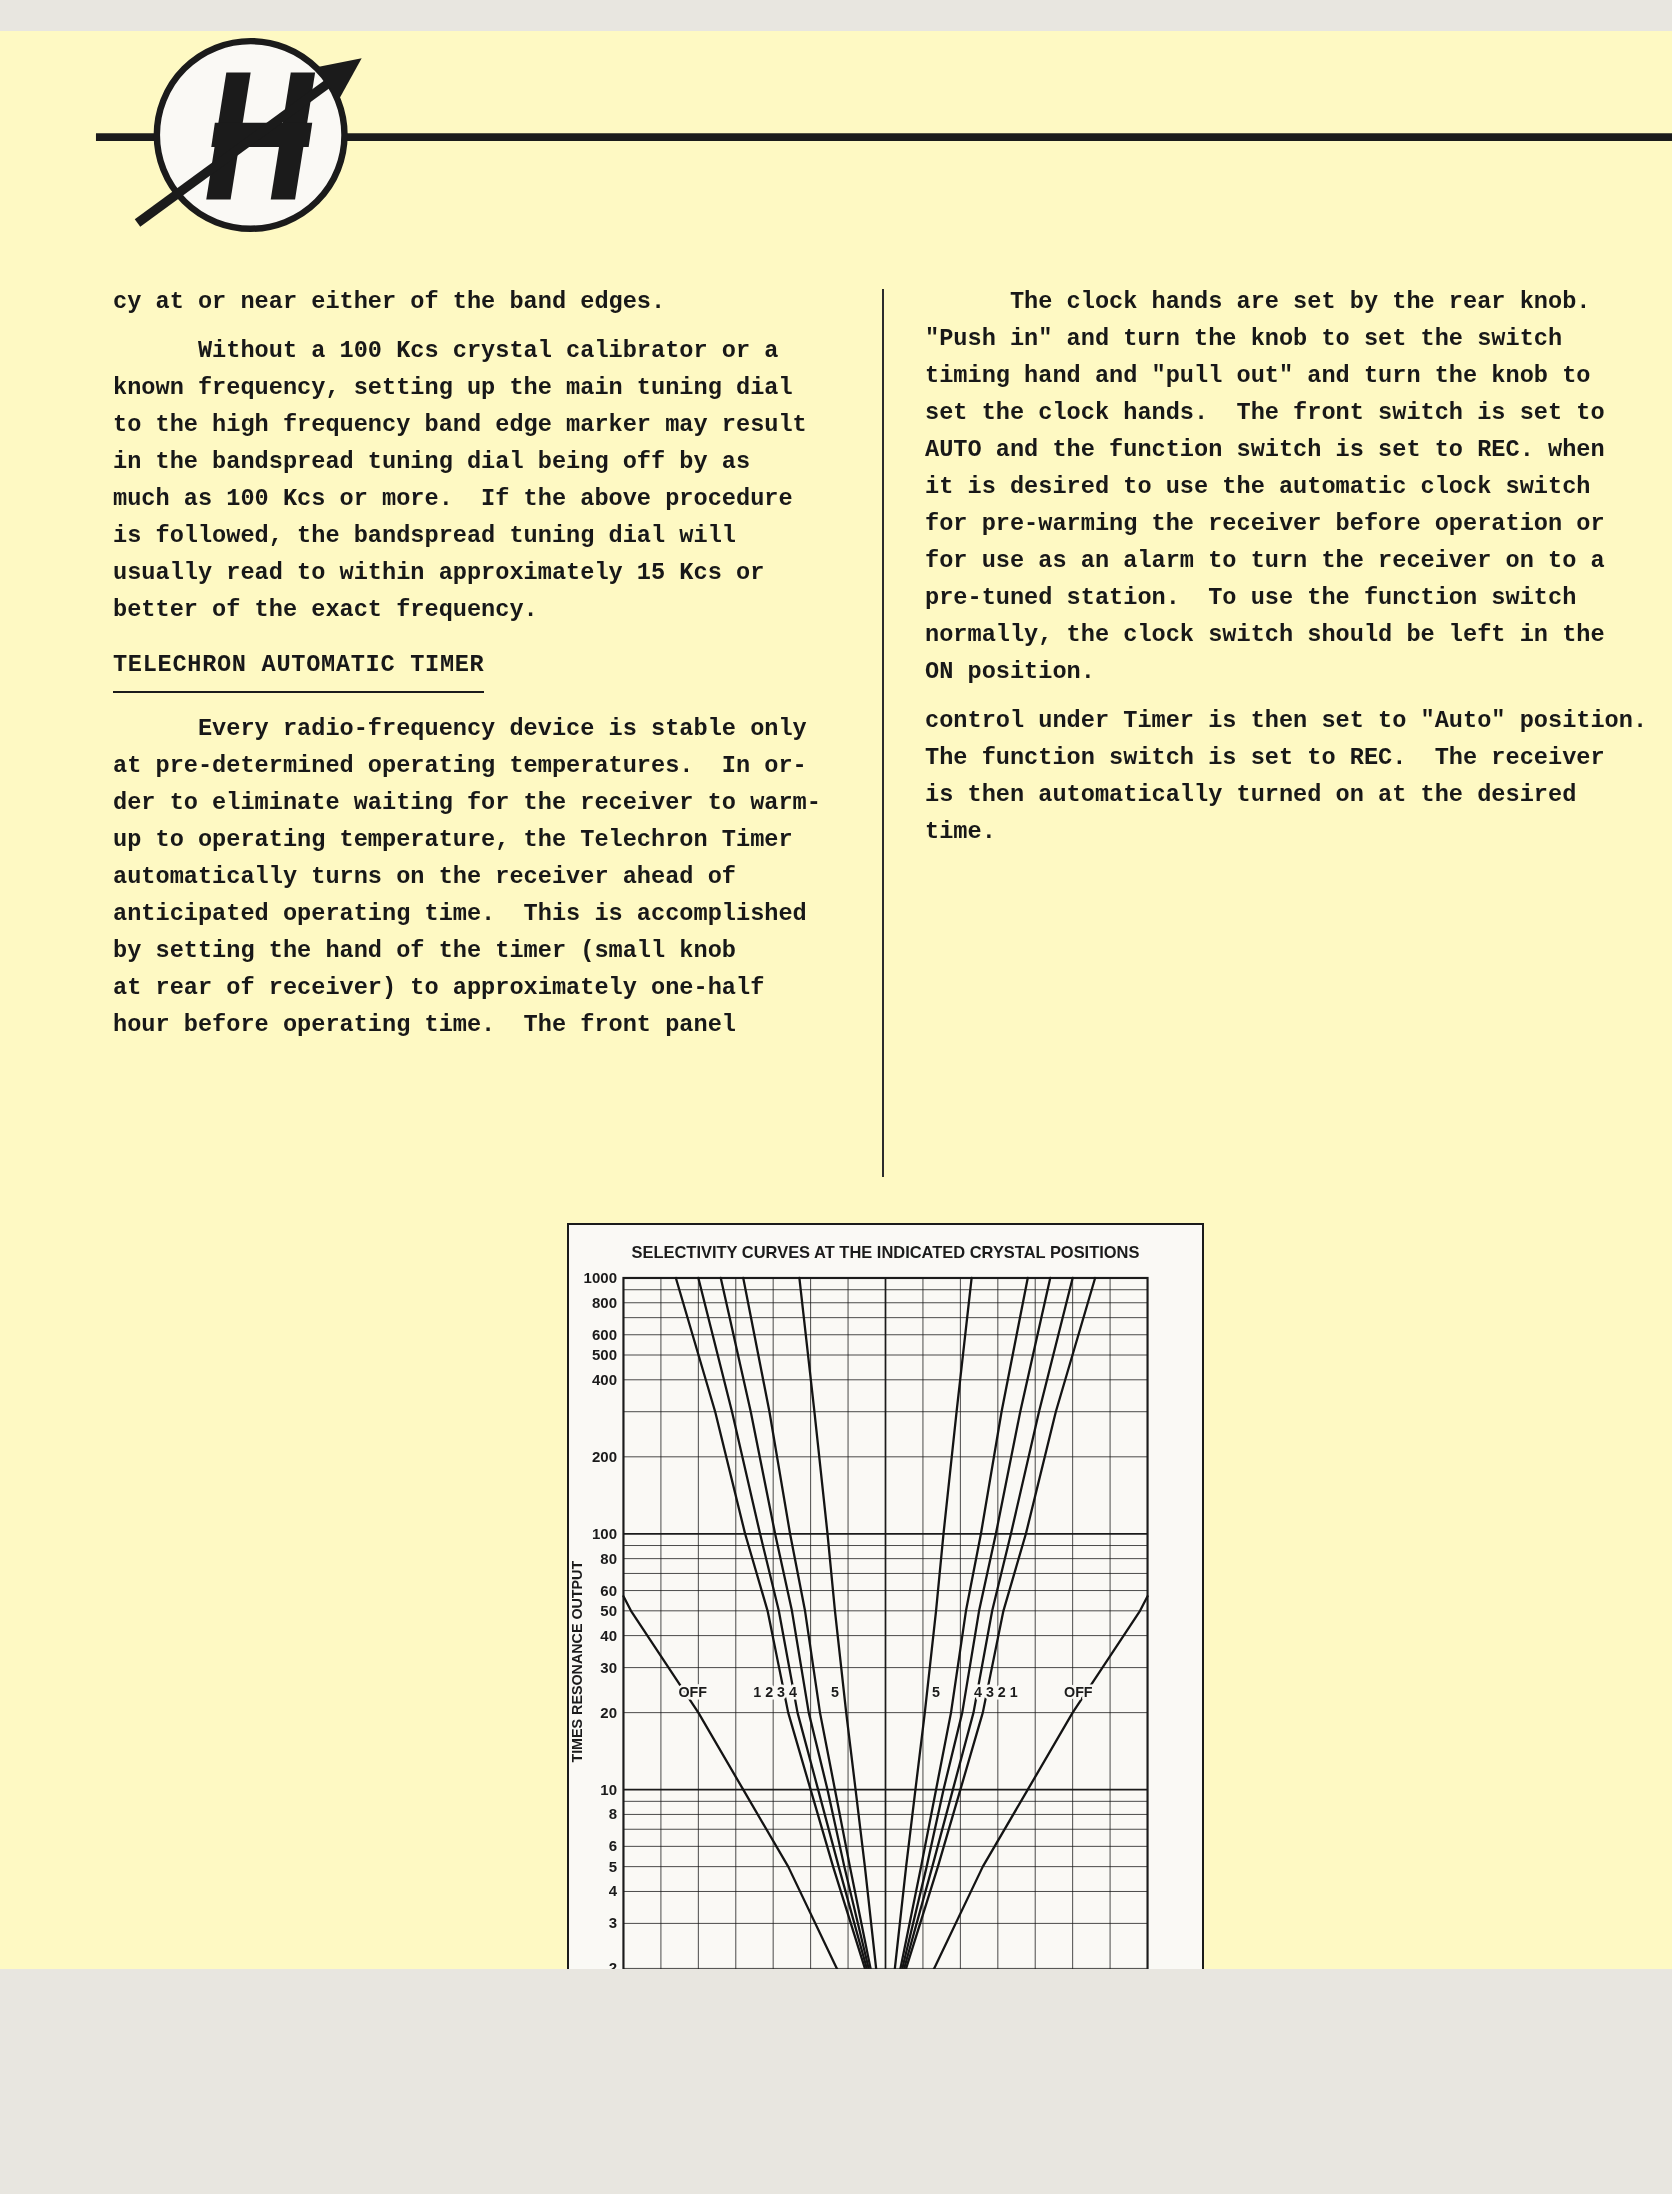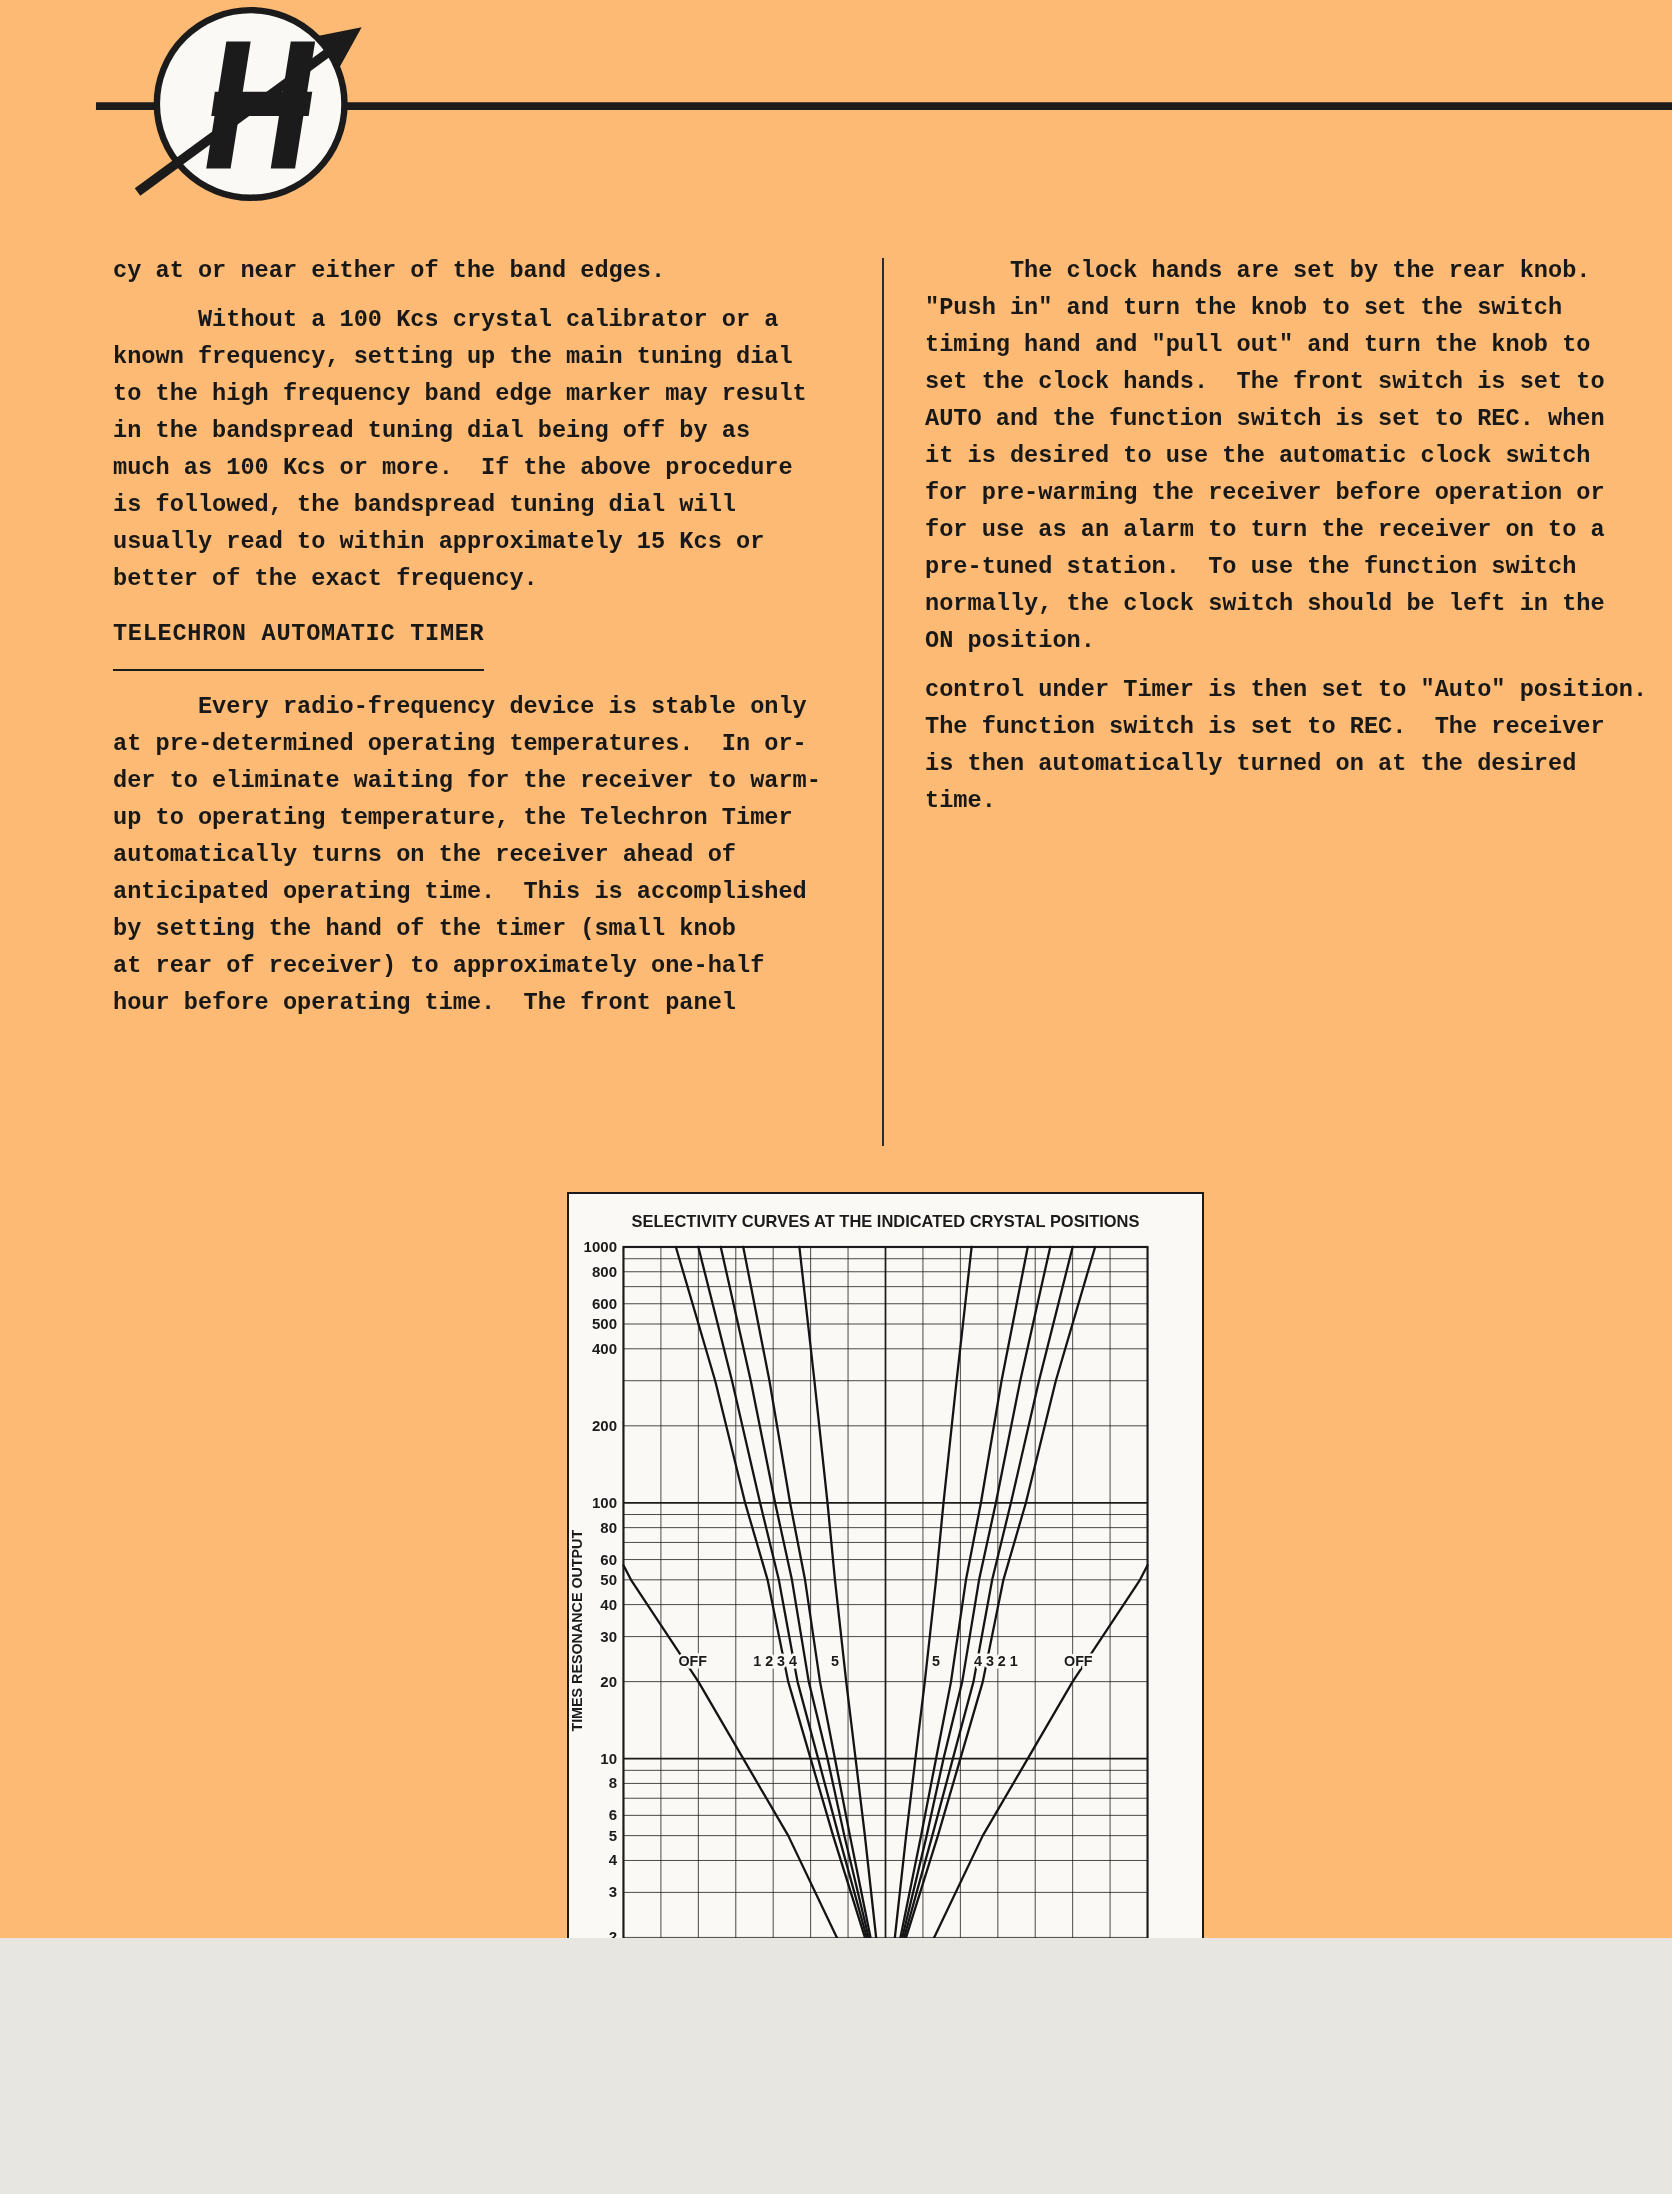--- a/index.html
+++ b/index.html
@@ -1,35 +1,35 @@
 <!DOCTYPE html>
 <html style="font-size:11.5px"><head>
 <meta charset="utf-8">
 <style>
   * { margin:0; padding:0; box-sizing:border-box; }
   html,body { background:#e8e6e0; }
   body { width:1673px; }
   .page {
     position:relative; width:1673px; height:1938px;
-    background:#fdba74; overflow:hidden;
-    font-family:"Liberation Mono", monospace; color:#1b1b1b;
+    background:#fef9c3; overflow:hidden;
+    font-family:"Liberation Mono", monospace; color:#1b1b1b;margin-top:31px;
   }
   .header-art { position:absolute; left:0; top:0; width:1673px; height:215px; }
   .col {
     position:absolute; top:252px;
     font:700 23.6px/37px "Liberation Mono", monospace;
     color:#181818;
   }
   .col-left  { left:113px;  width:761px; }
   .col-right { left:925px; width:748px; }
   .para { white-space:pre-wrap; margin:0 0 11.5px 0; }
   .heading-wrap { margin:18.6px 0 17px 0; }
   .heading {
     display:inline-block; font:700 23.6px/29px "Liberation Mono", monospace;
-    border-bottom:2.1px solid #1b1b1b; padding-bottom:21px; letter-spacing:0.7px;
+    border-bottom:2.1px solid #1b1b1b; padding-bottom:12px; letter-spacing:0.7px;
   }
   .column-divider {
     position:absolute; left:882px; top:258px; width:2.1px; height:888px;
     background:#2c2c2c;
   }
   .figure-box {
     position:absolute; left:567px; top:1192px; width:637px; height:930px;
     border:2.1px solid #1b1b1b; background:#faf9f5;
   }
   #chart-svg { display:block; }

